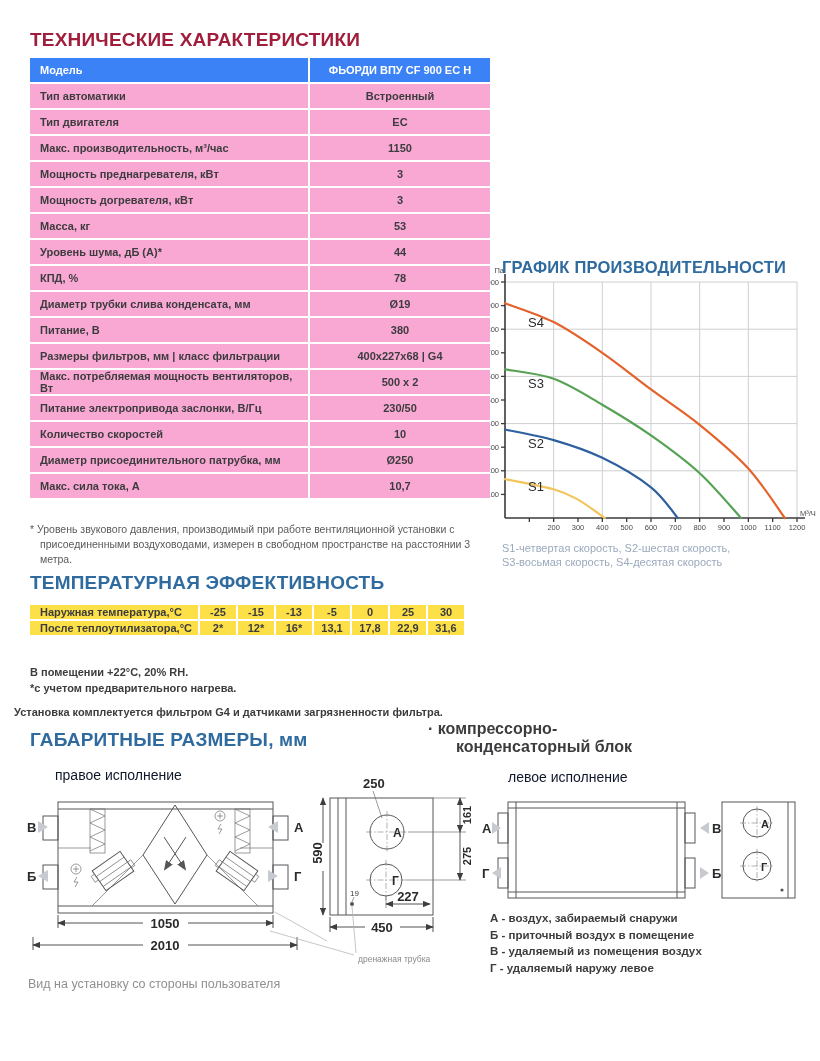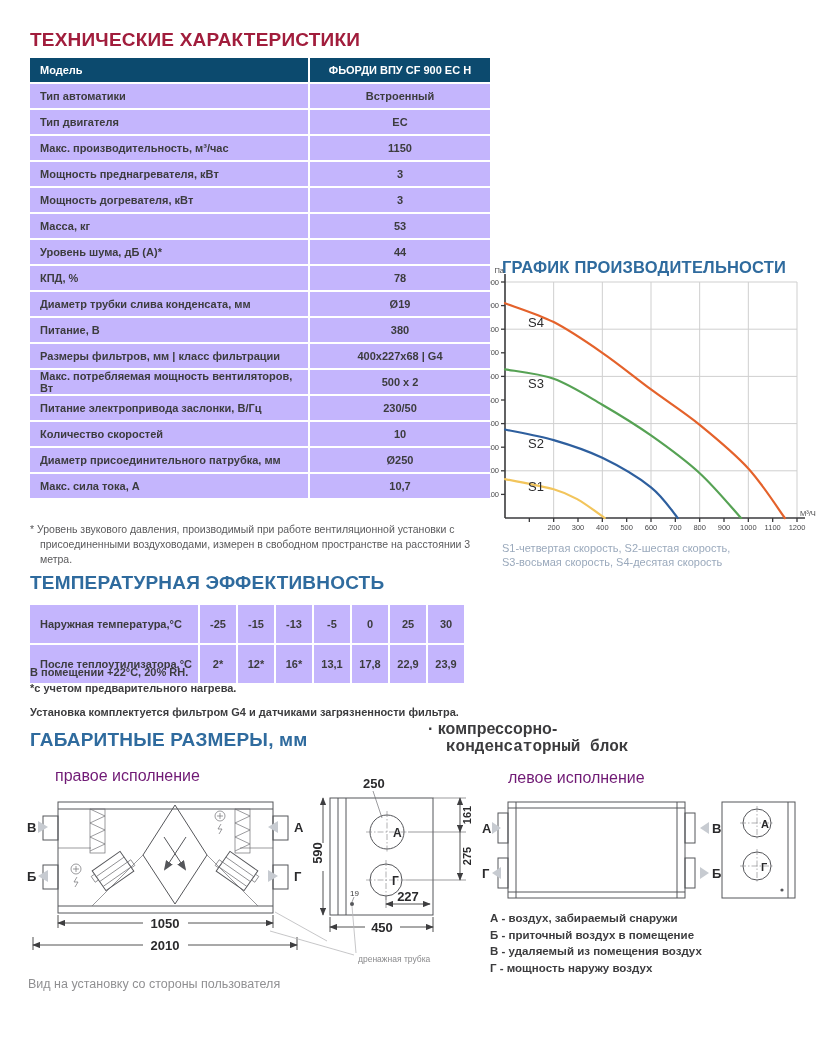--- a/index.html
+++ b/index.html
@@ -2,37 +2,37 @@
 <html><head>
 <meta charset="utf-8">
 <style>
   html,body{margin:0;padding:0;background:#fff;}
   #page{position:relative;width:820px;height:1061px;background:#fff;overflow:hidden;
         font-family:"Liberation Sans",sans-serif;color:#3c3c3e;}
   .abs{position:absolute;}
   .sec-title{font-size:19px;font-weight:bold;letter-spacing:.2px;}
   .maroon{color:#a11d3c;}
   .blue{color:#2f6b9e;}
-  .subtitle{font-size:16px;color:#701a75;}
+  .subtitle{font-size:14px;color:#0f172a;}
   
   #spec-table{width:460px;}
   .spec-row{display:flex;margin-bottom:2px;}
-  .spec-cell{background:#c4b5fd;font-size:11px;font-weight:bold;color:#3c3c3e;
+  .spec-cell{background:#f9a8d4;font-size:11px;font-weight:bold;color:#3c3c3e;
              display:flex;align-items:center;height:24px;}
   .spec-param{width:268px;padding-left:10px;margin-right:2px;}
   .spec-value{flex:1;justify-content:center;text-align:center;}
-  .spec-head .spec-cell{background:#0c4a6e;color:#fff;}
+  .spec-head .spec-cell{background:#3b82f6;color:#fff;}
   
   .footnote{font-size:10.5px;color:#5a5a5c;line-height:15px;width:452px;
             padding-left:10px;text-indent:-10px;}
   
   .chart-note{font-size:11px;line-height:14px;color:#9aa9bc;}
   
   #temp-table{display:grid;grid-template-columns:168px repeat(7,36px);gap:2px;width:436px;}
-  .temp-cell{background:#c4b5fd;font-size:11px;font-weight:bold;height:38px;
+  .temp-cell{background:#fde047;font-size:11px;font-weight:bold;height:14px;
              display:flex;align-items:center;justify-content:center;}
   .temp-label{justify-content:flex-start;padding-left:10px;}
   .note-bold{font-size:11px;font-weight:bold;color:#3c3c3e;line-height:16px;}
   .legend-line{font-size:11.5px;font-weight:bold;color:#3c3c3e;line-height:16.5px;}
   .gray-note{font-size:12.5px;color:#909092;}
   
   svg text{font-family:"Liberation Sans",sans-serif;}
   .dwg-line{stroke:#55565a;stroke-width:1;fill:none;}
   .dwg-thin{stroke:#707074;stroke-width:.7;fill:none;}
   .dim-line{stroke:#3e3e40;stroke-width:.9;fill:none;}
@@ -221,35 +221,35 @@
       <div class="temp-cell">0</div>
       <div class="temp-cell">25</div>
       <div class="temp-cell">30</div>
       <div class="temp-cell temp-label">После теплоутилизатора,°С</div>
       <div class="temp-cell">2*</div>
       <div class="temp-cell">12*</div>
       <div class="temp-cell">16*</div>
       <div class="temp-cell">13,1</div>
       <div class="temp-cell">17,8</div>
       <div class="temp-cell">22,9</div>
-      <div class="temp-cell">23,9</div>
+      <div class="temp-cell">31,6</div>
     </div>
 
   <div class="abs note-bold" style="left:30px;top:664px;">
     <div>В помещении +22°С, 20% RH.</div>
     <div>*с учетом предварительного нагрева.</div>
   </div>
 
-  <div class="abs note-bold" style="left:30px;top:704px;">Установка комплектуется фильтром G4 и датчиками загрязненности фильтра.</div>
+  <div class="abs note-bold" style="left:14px;top:704px;">Установка комплектуется фильтром G4 и датчиками загрязненности фильтра.</div>
 
   <div class="abs sec-title blue" style="left:30px;top:729px;">ГАБАРИТНЫЕ РАЗМЕРЫ, мм</div>
 
   <div class="abs" style="left:428px;top:720px;font-size:16px;font-weight:bold;color:#3c3c3e;line-height:18px;">
     <div>· компрессорно-</div>
-    <div style="margin-left:18px;font-family:Liberation Mono, monospace;">конденсаторный блок</div>
+    <div style="margin-left:28px;">конденсаторный блок</div>
   </div>
 
   <div class="abs subtitle" style="left:55px;top:767px;">правое исполнение</div>
 
   <div class="abs subtitle" style="left:508px;top:769px;">левое исполнение</div>
 
   <svg class="abs" style="left:25px;top:785px;" width="302" height="185">
 
     <rect x="33" y="17" width="215" height="111" class="dwg-line"></rect>
     <line x1="33" y1="24" x2="248" y2="24" class="dwg-line"></line>
@@ -436,18 +436,18 @@
       <line x1="277" y1="54" x2="277" y2="88" class="cline"></line>
       <text x="281" y="76" class="port-letter" style="font-size:11px">Г</text>
     </g>
     <circle cx="302" cy="95" r="1.6" fill="#55565a"></circle>
   </svg>
 
   <div class="abs" style="left:490px;top:910px;">
     <div class="legend-line">А - воздух, забираемый снаружи</div>
     <div class="legend-line">Б - приточный воздух в помещение</div>
     <div class="legend-line">В - удаляемый из помещения воздух</div>
-    <div class="legend-line">Г - мощность наружу воздух</div>
+    <div class="legend-line">Г - удаляемый наружу левое</div>
   </div>
 
   <div class="abs gray-note" style="left:28px;top:977px;">Вид на установку со стороны пользователя</div>
 
 </div>
 
 </body></html>

